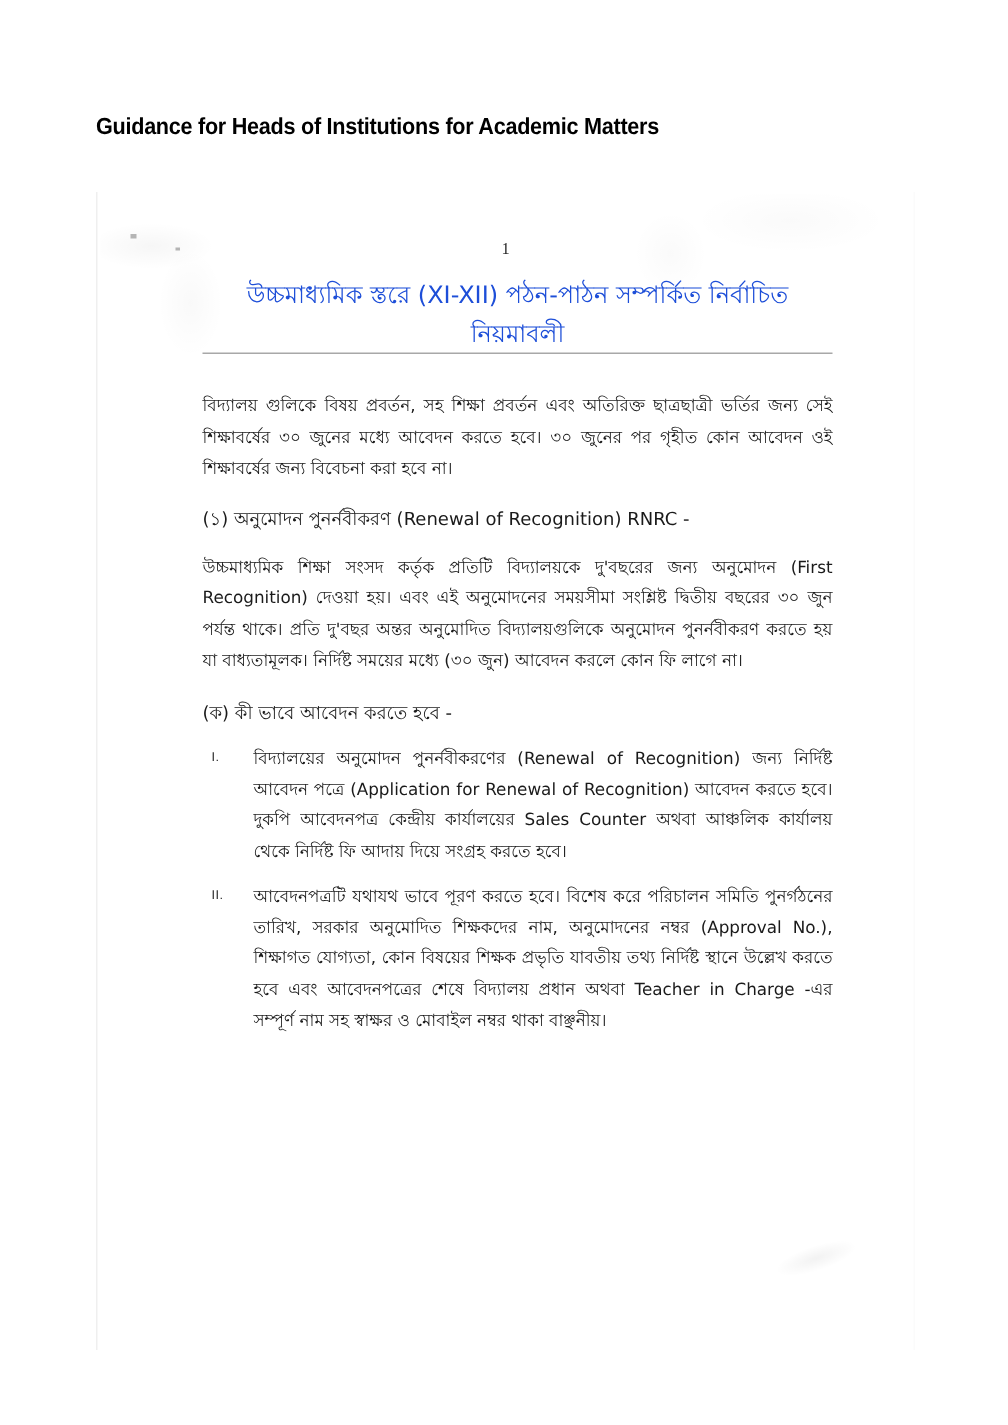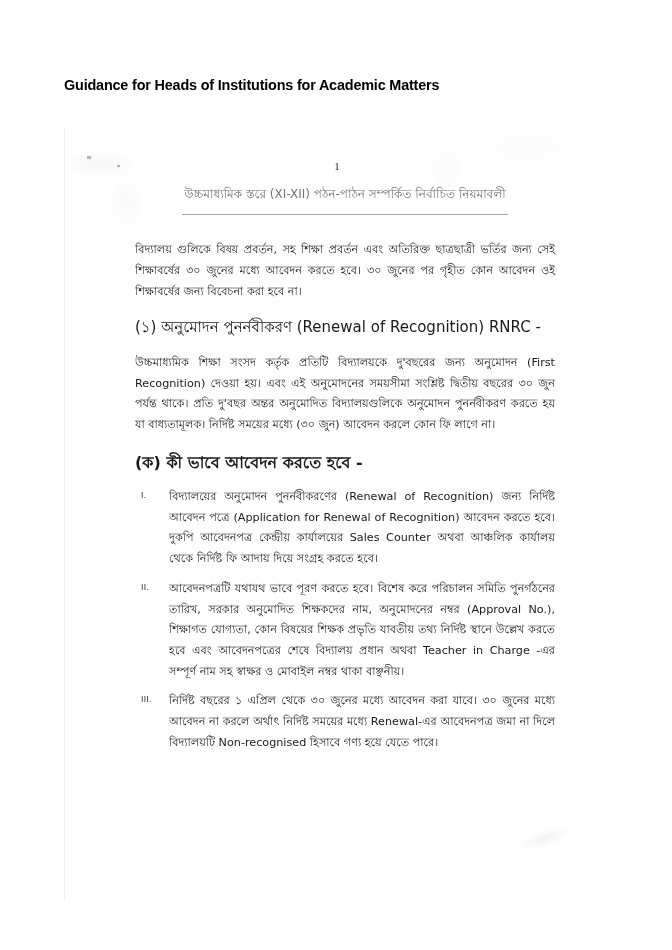--- a/index.html
+++ b/index.html
@@ -109,49 +109,49 @@
   }
 
   .bn {
     font-family: "DejaVu Sans", "Liberation Sans", sans-serif;
     font-size: 11.2px;
     line-height: 1.85;
   }
 
   #doc-title {
     text-align: center;
-    font-size: 12px;
+    font-size: 16px;
     line-height: 1.6;
     margin-bottom: 12px;
-    color: #737373;
+    color: #1d4ed8;
     border-bottom: 1px solid #a8a8a8;
     display: inline-block;
-    padding: 0 2px 10px 2px;
+    padding: 0 2px 0 2px;
   }
   #doc-title-wrap {
     text-align: center;
     margin-bottom: 13px;
   }
 
   p.para {
     margin: 0 0 13px 0;
     text-align: justify;
     text-justify: inter-word;
   }
 
   h2.section-head {
     margin: 1px 0 12px 0;
-    font-size: 15px;
+    font-size: 12px;
     font-weight: normal;
     line-height: 1.7;
   }
   h3.sub-head {
     margin: 0 0 11px 0;
-    font-size: 16px;
-    font-weight: bold;
+    font-size: 12px;
+    font-weight: normal;
     line-height: 1.7;
   }
 
   ol.roman-list {
     list-style: none;
     margin: 0;
     padding: 0;
   }
   ol.roman-list > li {
     position: relative;
@@ -204,21 +204,17 @@
       <li>
         <span class="marker">I.</span>
         <span>বিদ্যালয়ের অনুমোদন পুনর্নবীকরণের (Renewal of Recognition) জন্য নির্দিষ্ট আবেদন পত্রে (Application for Renewal of Recognition) আবেদন করতে হবে। দুকপি আবেদনপত্র কেন্দ্রীয় কার্যালয়ের Sales Counter অথবা আঞ্চলিক কার্যালয় থেকে নির্দিষ্ট ফি আদায় দিয়ে সংগ্রহ করতে হবে।</span>
       </li>
 
       <li>
         <span class="marker">II.</span>
         <span>আবেদনপত্রটি যথাযথ ভাবে পূরণ করতে হবে। বিশেষ করে পরিচালন সমিতি পুনর্গঠনের তারিখ, সরকার অনুমোদিত শিক্ষকদের নাম, অনুমোদনের নম্বর (Approval No.), শিক্ষাগত যোগ্যতা, কোন বিষয়ের শিক্ষক প্রভৃতি যাবতীয় তথ্য নির্দিষ্ট স্থানে উল্লেখ করতে হবে এবং আবেদনপত্রের শেষে বিদ্যালয় প্রধান অথবা Teacher in Charge -এর সম্পূর্ণ নাম সহ স্বাক্ষর ও মোবাইল নম্বর থাকা বাঞ্ছনীয়।</span>
       </li>
 
-      <li>
-        <span class="marker">III.</span>
-        <span>নির্দিষ্ট বছরের ১ এপ্রিল থেকে ৩০ জুনের মধ্যে আবেদন করা যাবে। ৩০ জুনের মধ্যে আবেদন না করলে অর্থাৎ নির্দিষ্ট সময়ের মধ্যে Renewal-এর আবেদনপত্র জমা না দিলে বিদ্যালয়টি Non-recognised হিসাবে গণ্য হয়ে যেতে পারে।</span>
-      </li>
 
     </ol>
 
   </div>
 </div>
 
 </body></html>

